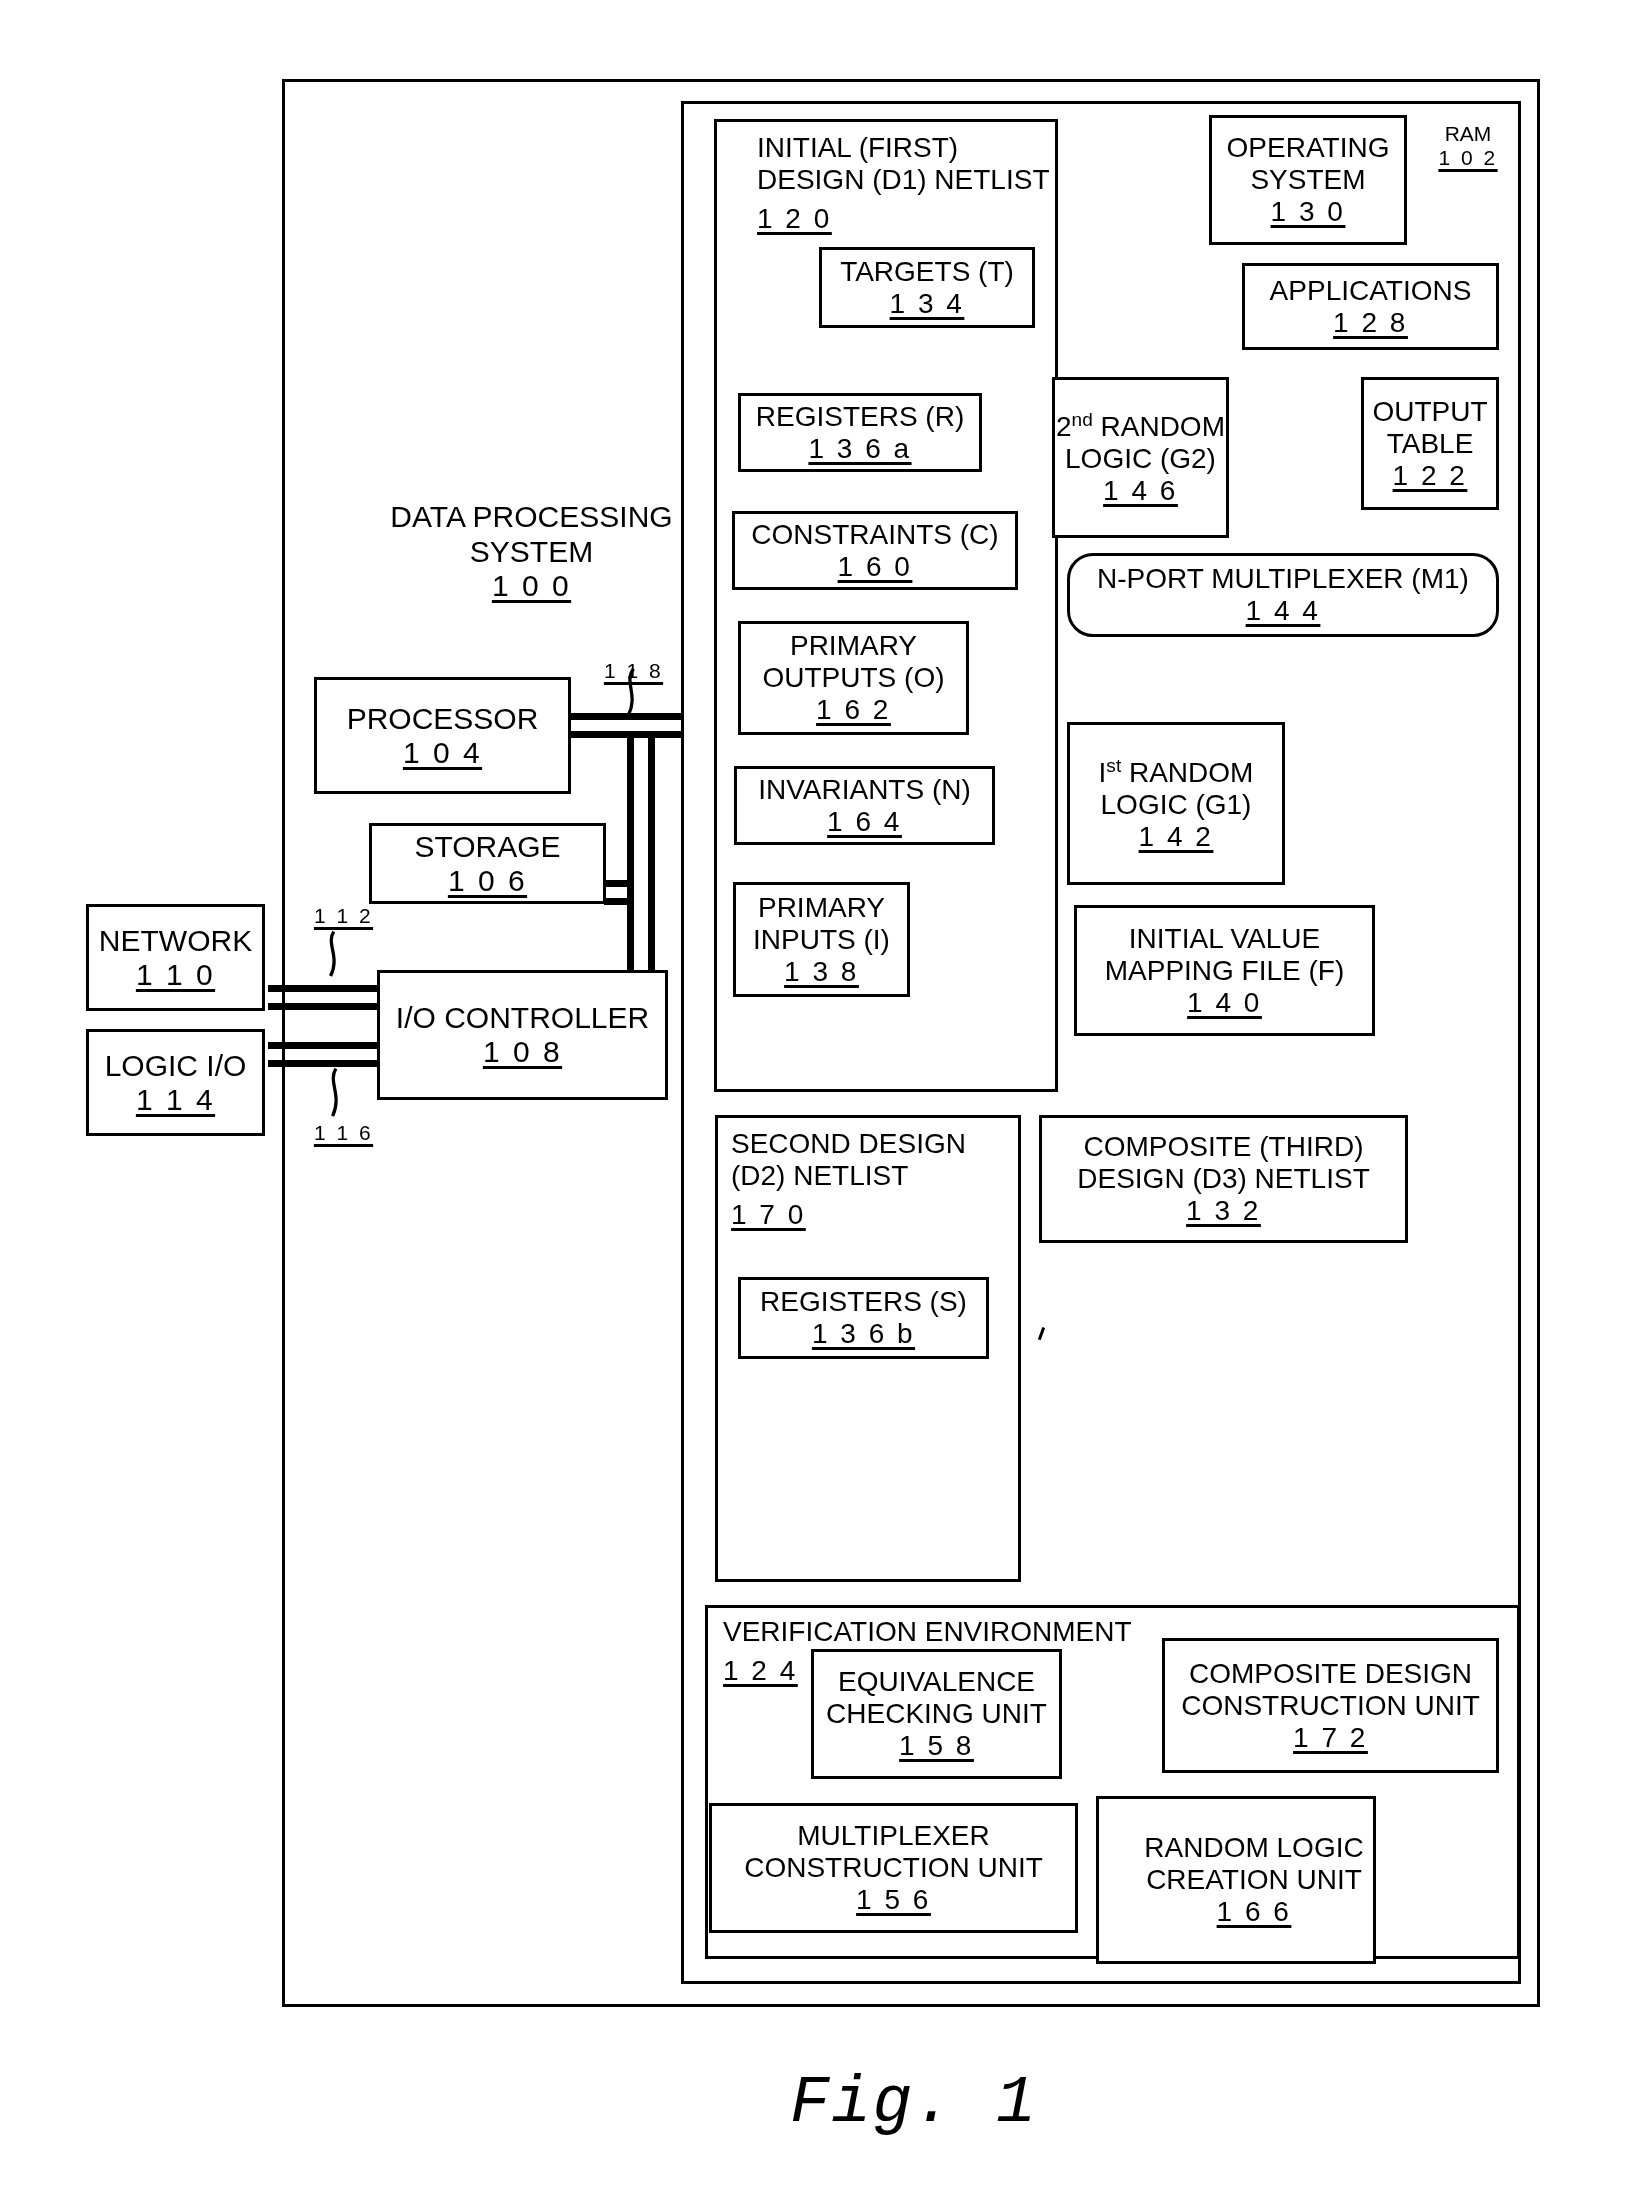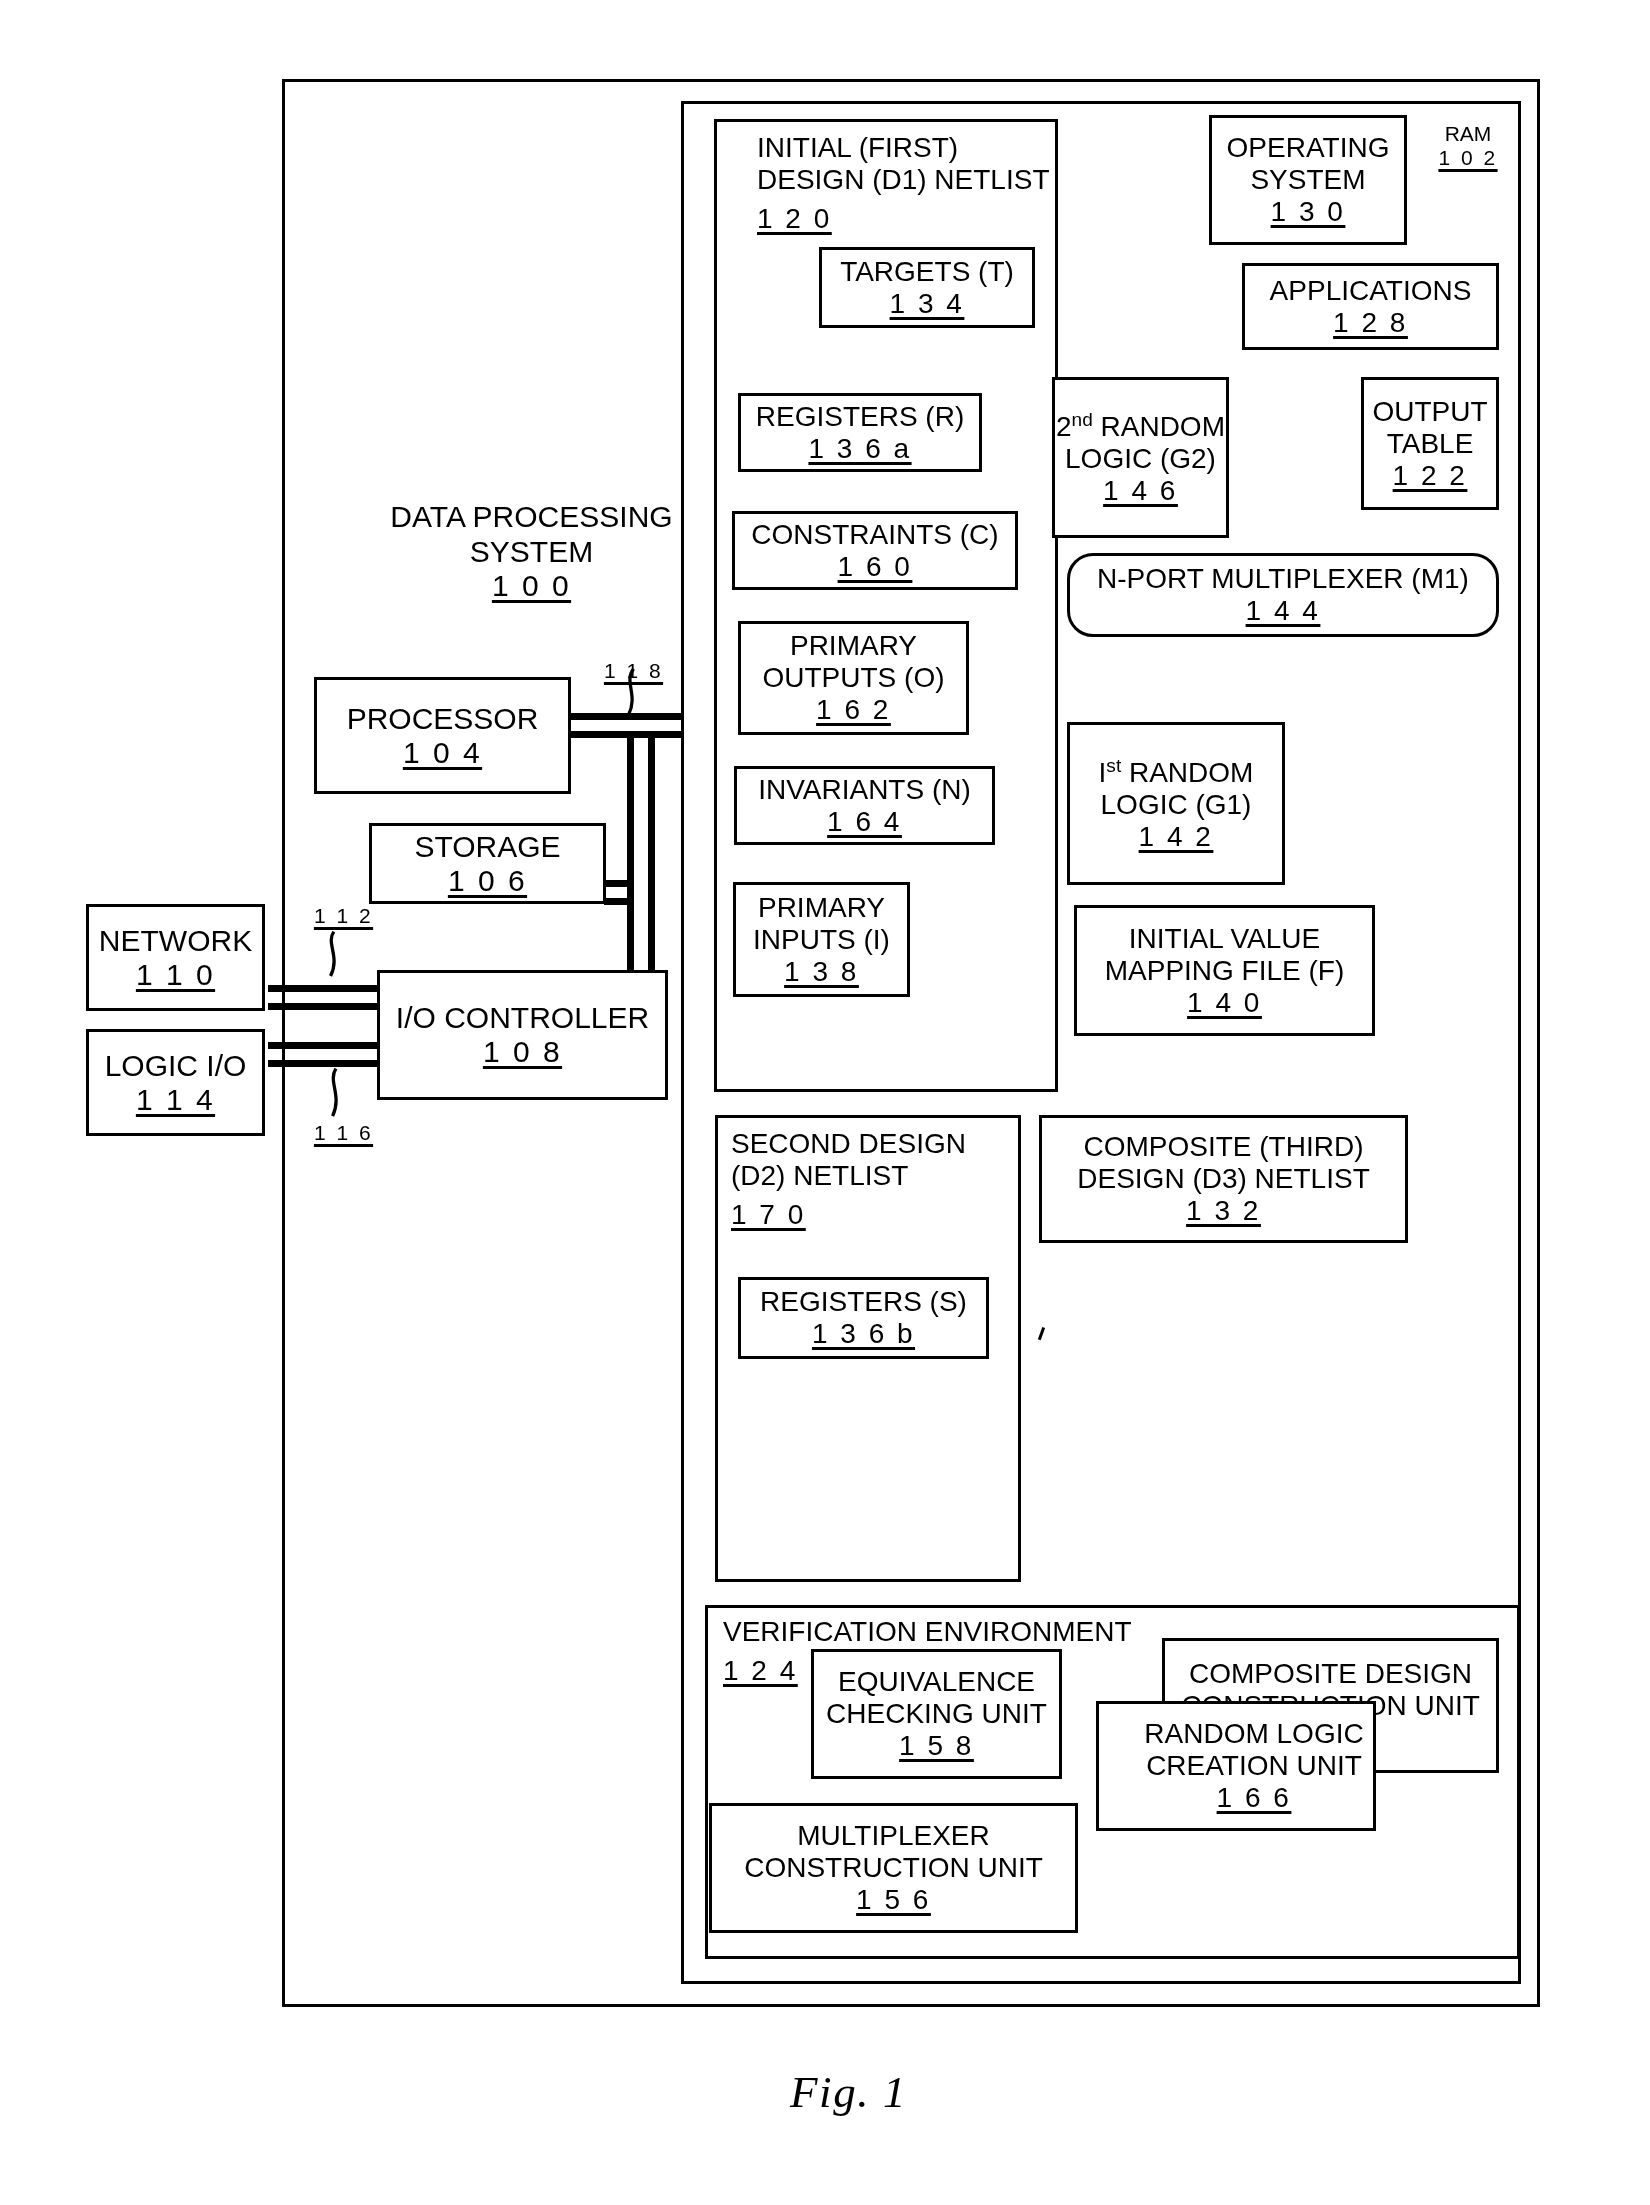--- a/index.html
+++ b/index.html
@@ -9,22 +9,22 @@
 
   .bx{position:absolute;border:3.3px solid #000;background:#fff;box-sizing:border-box;}
   .ctr{display:flex;flex-direction:column;align-items:center;justify-content:center;
        width:100%;height:100%;box-sizing:border-box;}
   .num{text-decoration:underline;text-underline-offset:4.1px;text-decoration-thickness:2.5px;
        letter-spacing:2.5px;}
   .t34{font-size:28px;} .t36{font-size:30px;} .t38{font-size:21px;}
   .line{position:absolute;background:#000;}
   .plaintext{position:absolute;text-align:center;line-height:1.15;}
   sup{font-size:0.68em;vertical-align:super;}
-  .fig{position:absolute;font-family:Liberation Serif, serif;font-style:italic;
-       font-size:45px;letter-spacing:1.6px;}
+  .fig{position:absolute;font-family:Liberation Mono, monospace;font-style:italic;
+       font-size:66px;letter-spacing:1.6px;}
   .tl{position:absolute;text-align:left;}
 </style>
 </head>
 <body>
 
 <div id="sheet">
 
   <div class="bx" style="left:282px;top:79px;width:1258px;height:1928px;"></div>
 
   <div class="plaintext" style="left:375px;top:500px;width:313px;">
@@ -259,21 +259,21 @@
   </div>
 
   <div class="bx" style="left:709px;top:1803px;width:369px;height:130px;">
     <div class="ctr">
       <div class="t34">MULTIPLEXER</div>
       <div class="t34">CONSTRUCTION UNIT</div>
       <div class="t34 num">1 5 6</div>
     </div>
   </div>
 
-  <div class="bx" style="left:1096px;top:1701px;width:280px;height:130px;padding-left:36px;">
+  <div class="bx" style="left:1096px;top:1796px;width:280px;height:168px;padding-left:36px;">
     <div class="ctr">
       <div class="t34">RANDOM LOGIC</div>
       <div class="t34">CREATION UNIT</div>
       <div class="t34 num">1 6 6</div>
     </div>
   </div>
 
   <div class="fig" style="left:790px;top:2066px;width:346px;">Fig.  1</div>
 
 </div>

